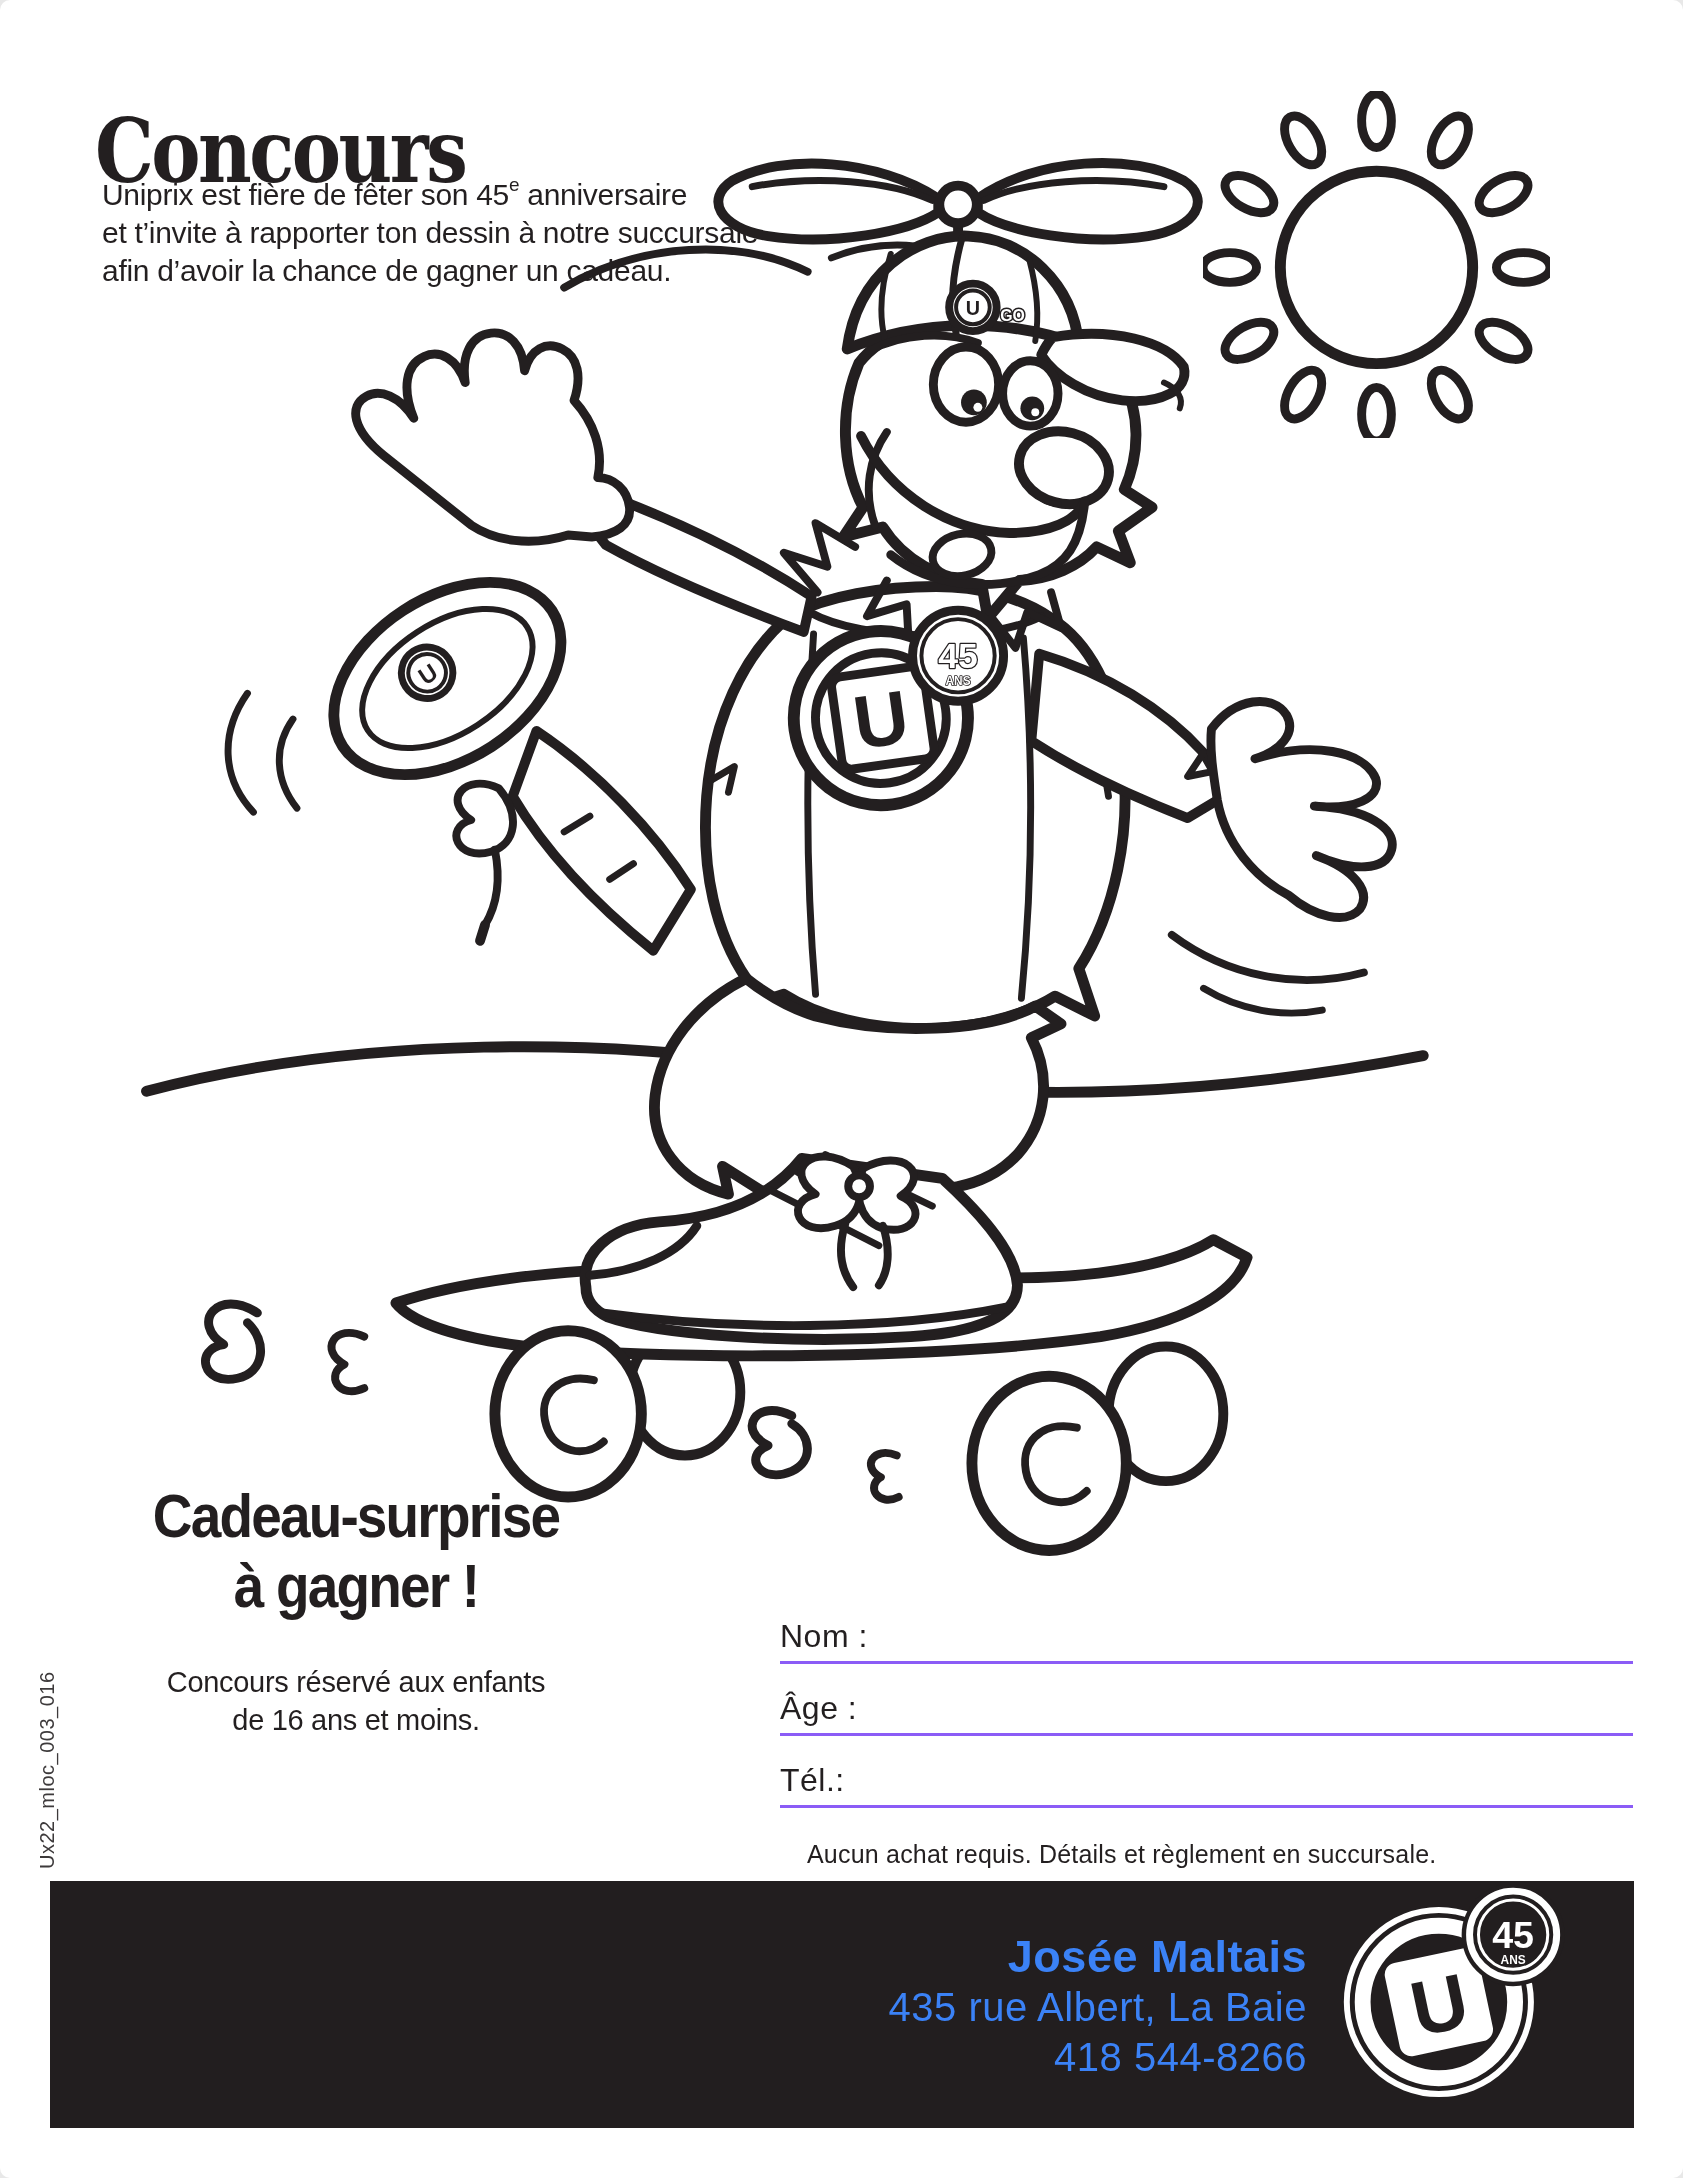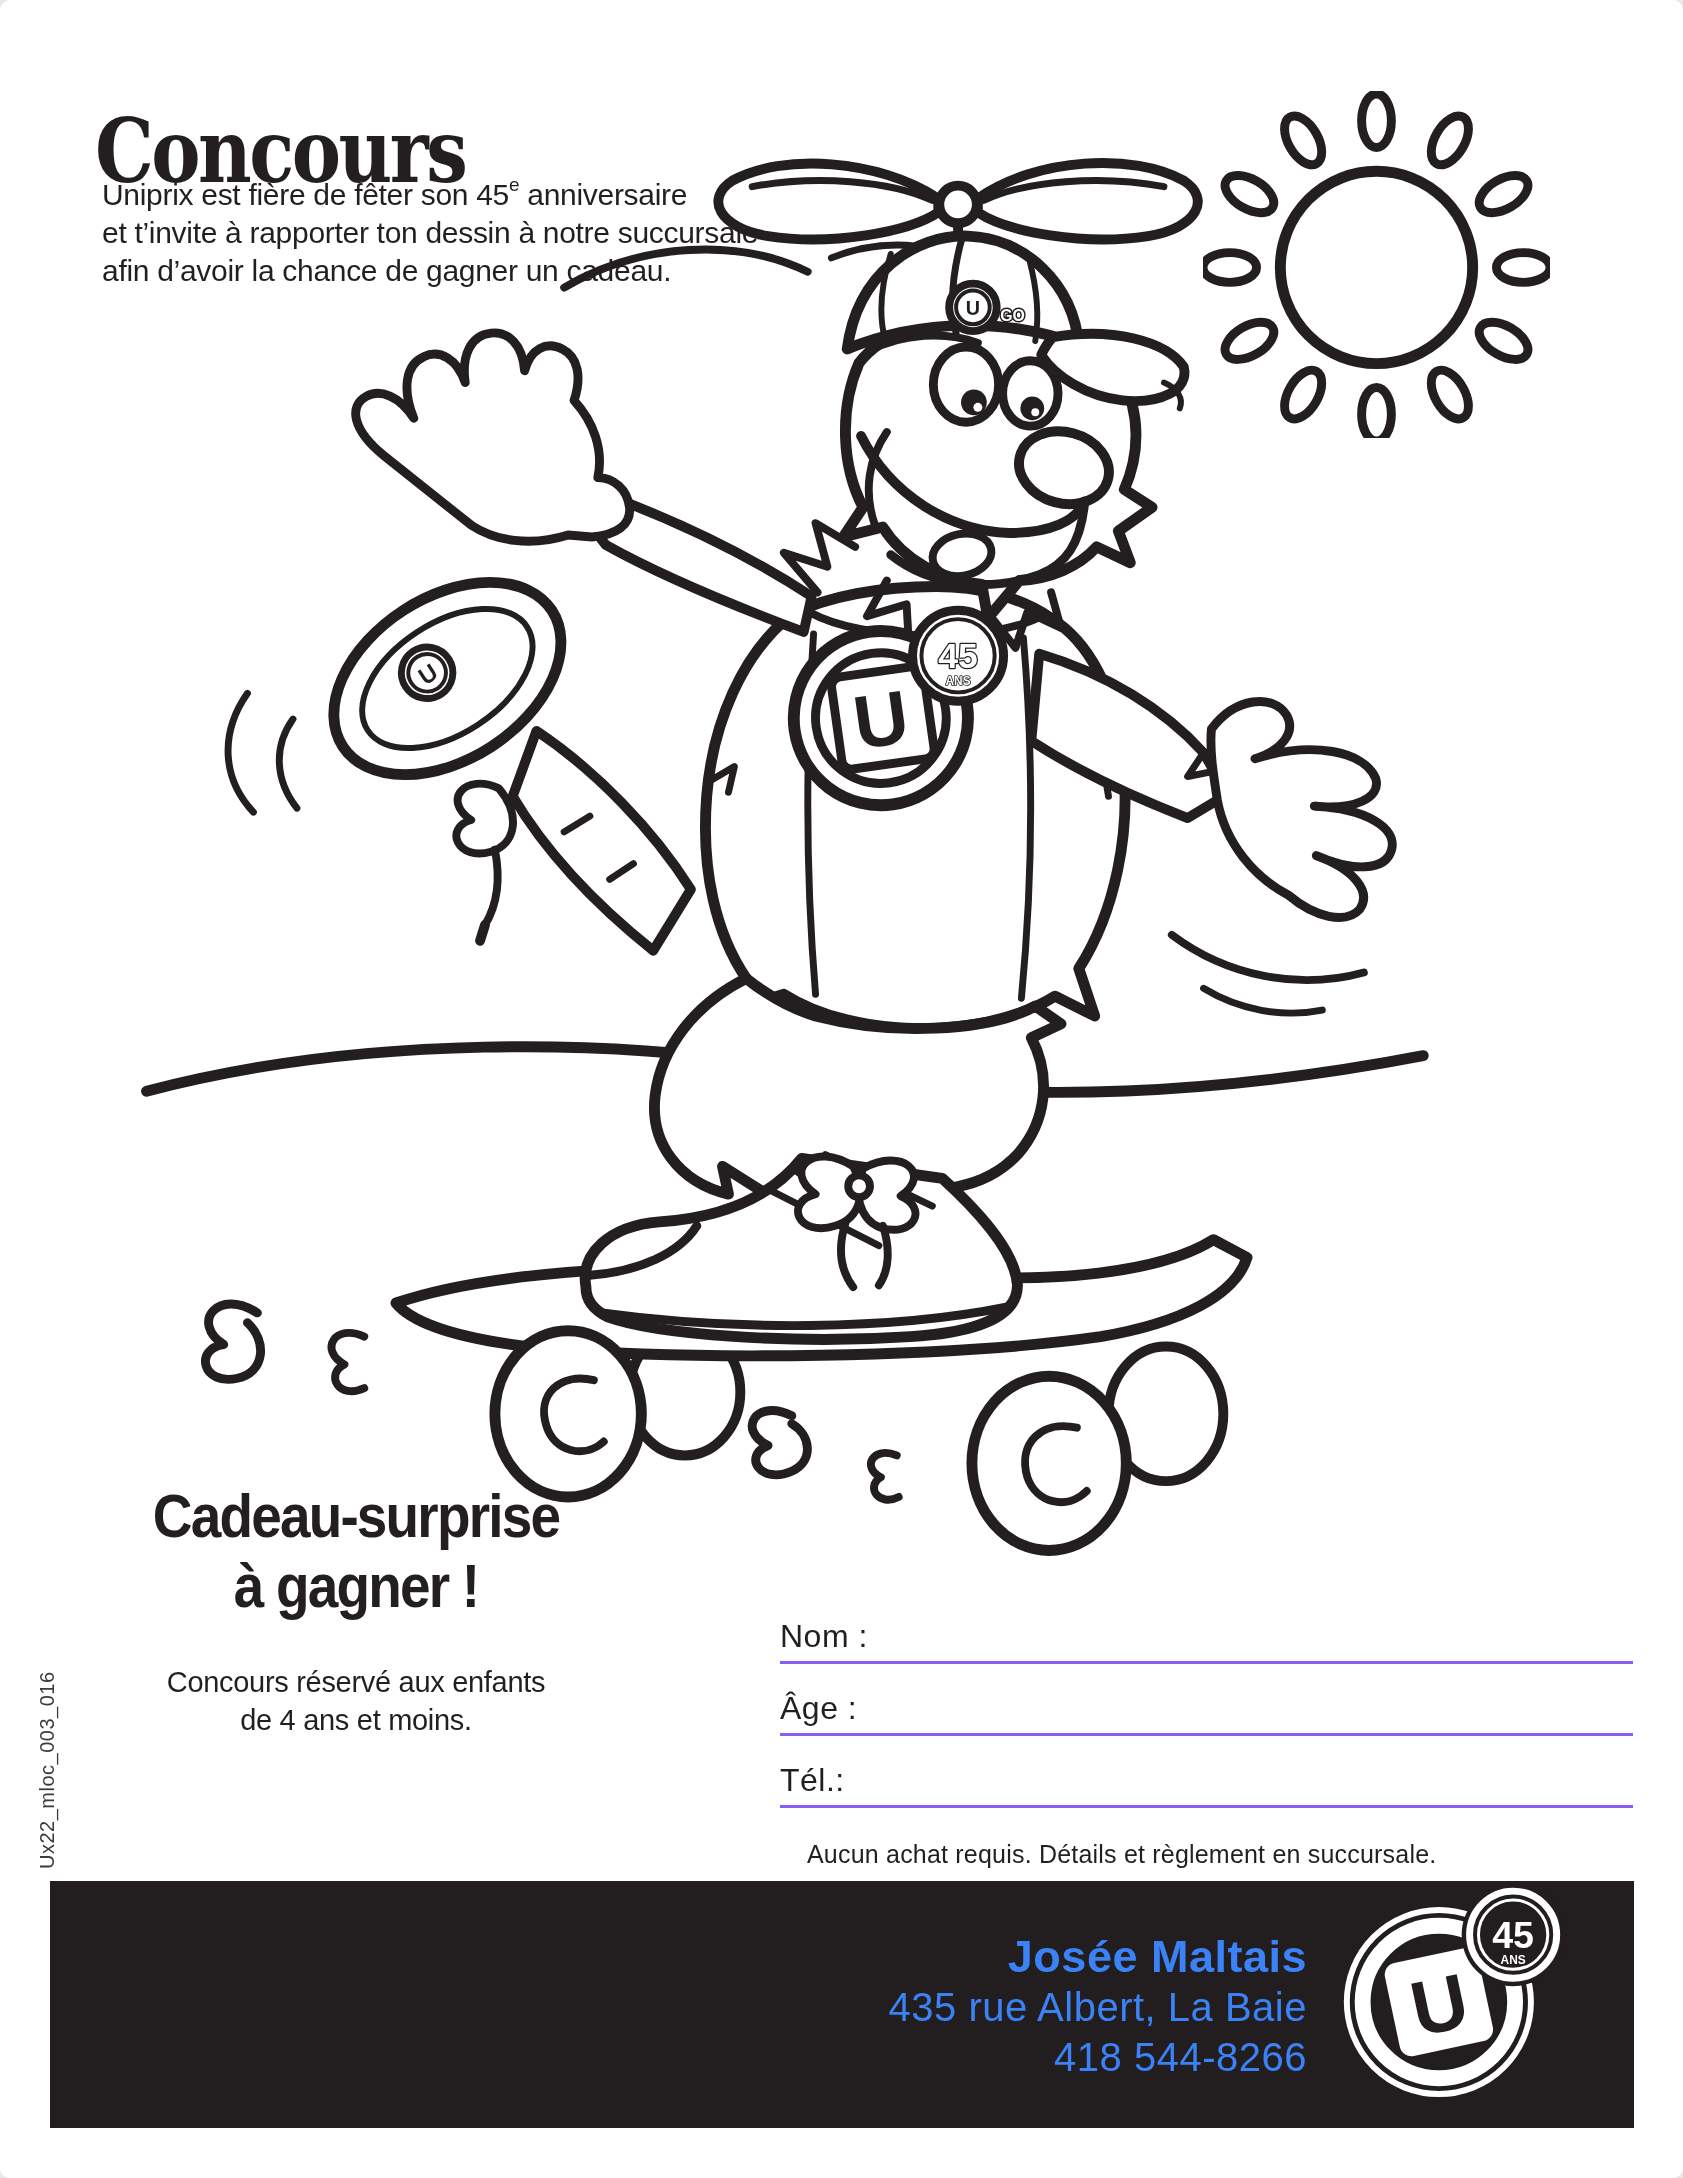--- a/index.html
+++ b/index.html
@@ -237,21 +237,21 @@
     </g>
   </svg>
 
   <div class="prize">
     <div class="prize-headline">
       <div>Cadeau-surprise</div>
       <div>à gagner !</div>
     </div>
     <div class="eligibility">
       <div>Concours réservé aux enfants</div>
-      <div>de 4 ans et moins.</div>
+      <div>de 16 ans et moins.</div>
     </div>
   </div>
 
   <div class="vert-code">Ux22_mloc_003_016</div>
 
   <div class="form">
     <div class="field">
       <span class="field-label">Nom :</span>
     </div>
     <div class="field">

